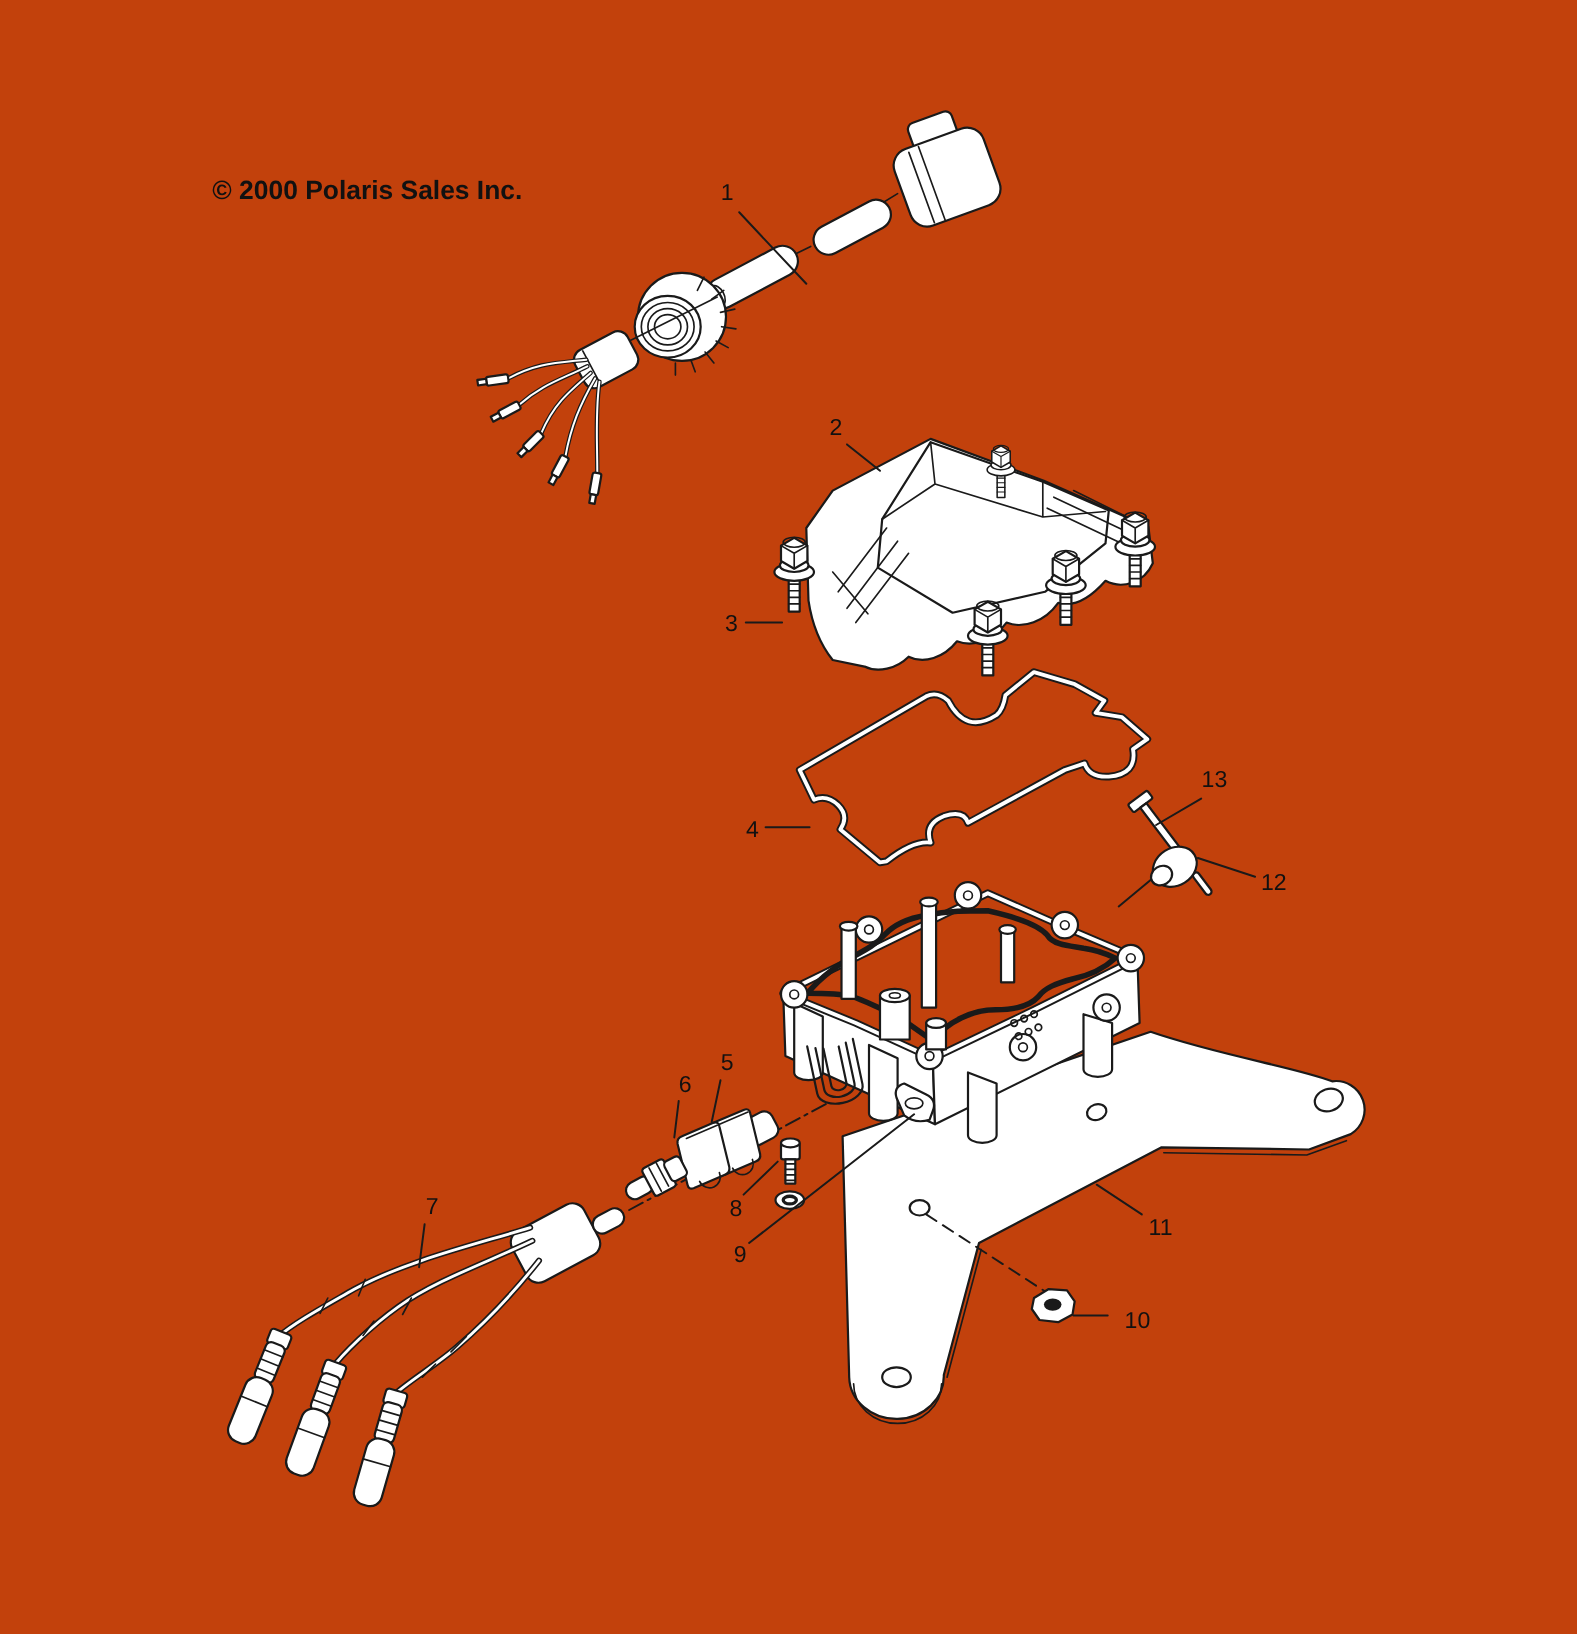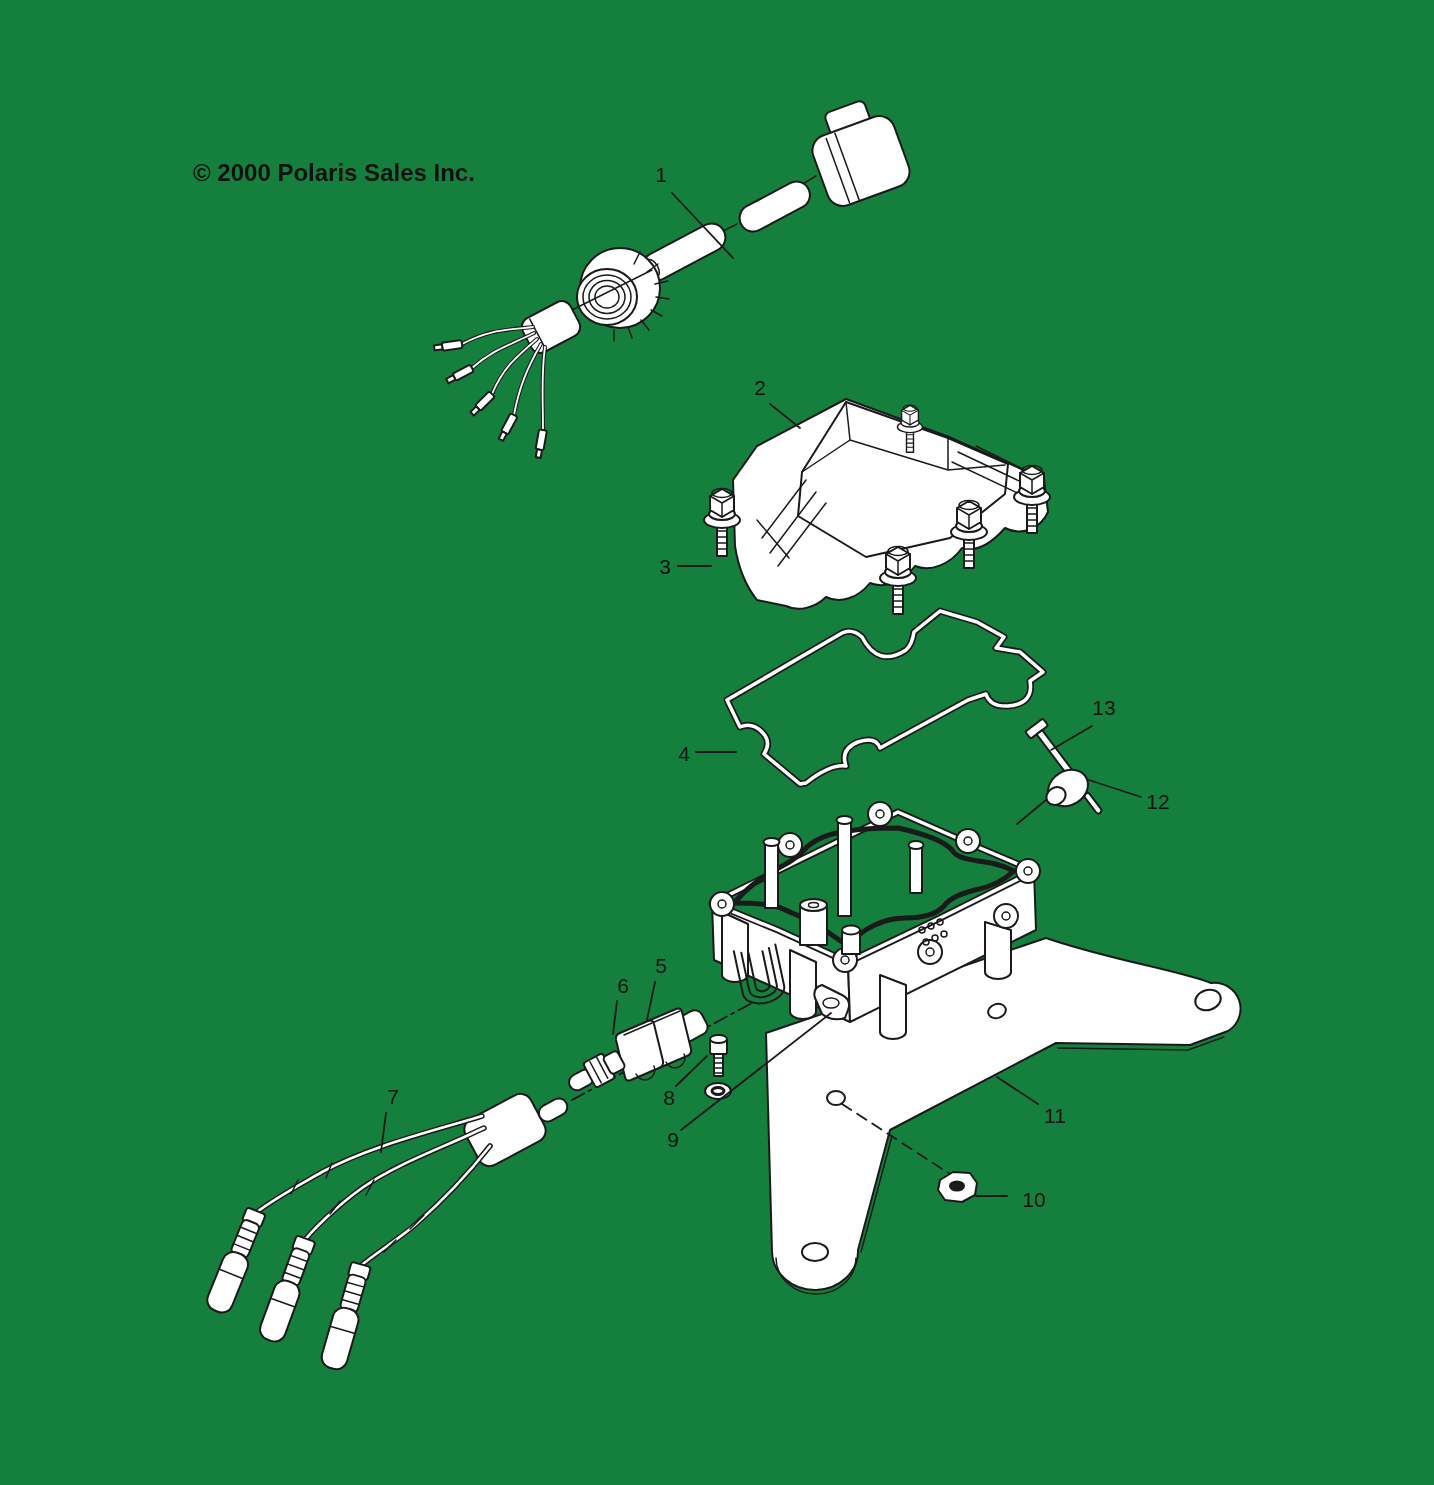--- a/index.html
+++ b/index.html
@@ -1,16 +1,16 @@
 <!DOCTYPE html>
 <html><head>
 <meta charset="utf-8">
 <style>
   html,body{margin:0;padding:0;background:#ffffff;}
-  .page{position:relative;width:1434px;height:1485px;background:#15803d;overflow:hidden;
+  .page{position:relative;width:1434px;height:1485px;background:#c2410c;overflow:hidden;
         font-family:"Liberation Sans",sans-serif;}
   svg{display:block;}
   
   .ln{fill:none;stroke:#1a1a1a;stroke-width:2;stroke-linecap:round;stroke-linejoin:round;}
   .t{stroke-width:1.5;}
   .fw{fill:#ffffff;stroke:#1a1a1a;stroke-width:2;stroke-linecap:round;stroke-linejoin:round;}
   .dbl7{fill:none;stroke:#1a1a1a;stroke-width:7;stroke-linejoin:round;}
   .dbl4{fill:none;stroke:#ffffff;stroke-width:3.5;stroke-linejoin:round;}
   .seal{fill:none;stroke:#1a1a1a;stroke-width:5;stroke-linejoin:round;}
   .w-out{fill:none;stroke:#1a1a1a;stroke-width:5.5;stroke-linecap:round;}

